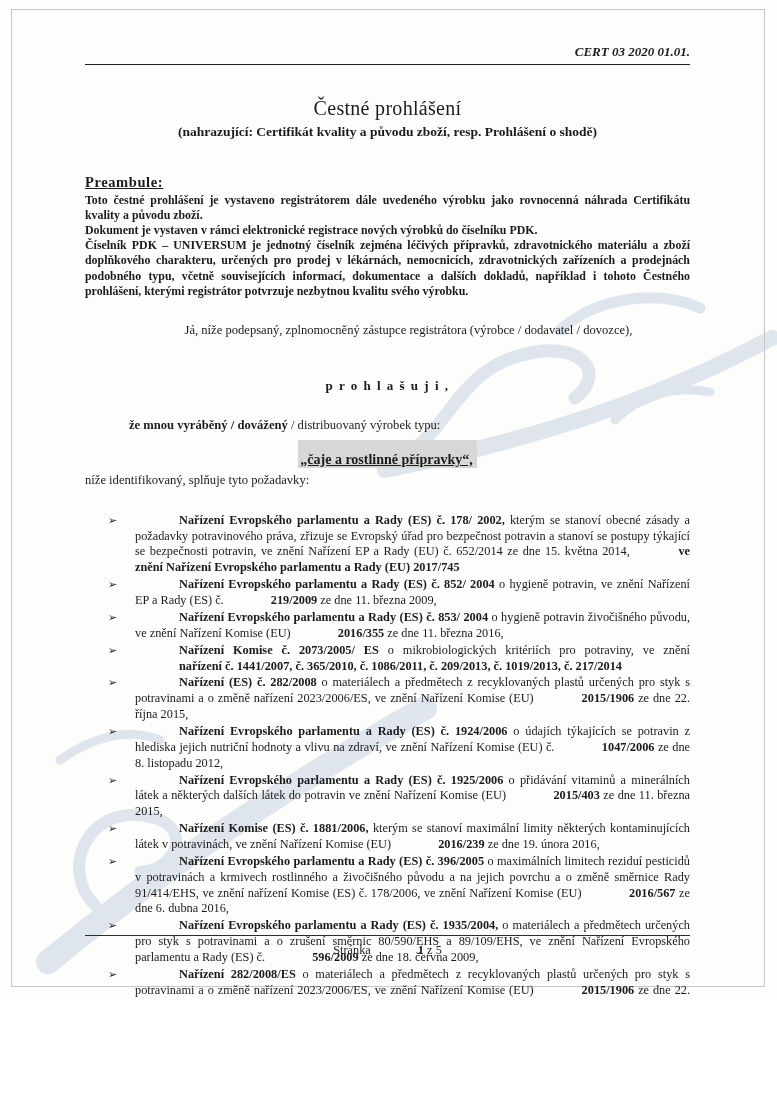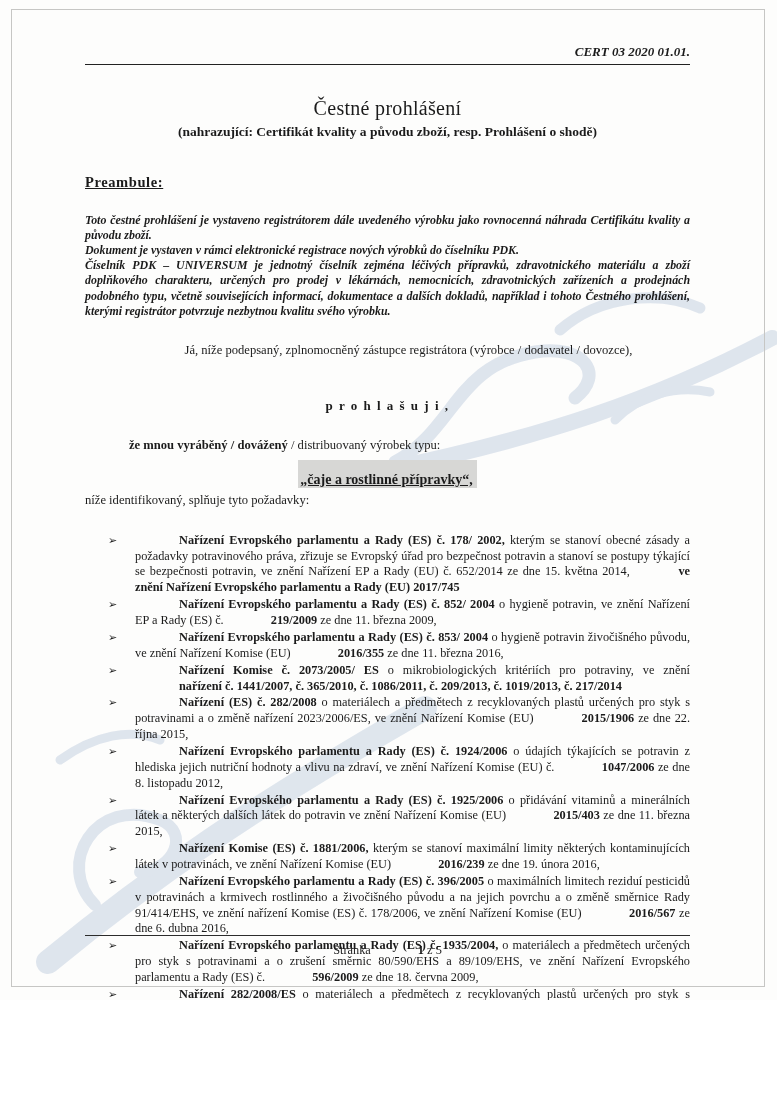--- a/index.html
+++ b/index.html
@@ -40,21 +40,21 @@
   }
   .subtitle {
     text-align:center; font-weight:bold; font-size:13.5px; margin-top:4px;
   }
   .preamble-heading {
     margin-top:34px;
     font-weight:bold; font-size:14.5px;
     text-decoration:underline;
     letter-spacing:.6px;
   }
-  .preamble { margin-top:22px;font-style:italic; }
+  .preamble { margin-top:2px; }
   .preamble p {
     font-size:11.9px; font-weight:bold;
     line-height:1.27; text-align:justify;
   }
   .declarant {
     margin-top:24px; font-size:12.6px; text-indent:42px;text-align:center;
   }
   .declare-word {
     margin-top:40px; text-align:center;
     font-weight:bold; font-size:13px; letter-spacing:1.5px;

